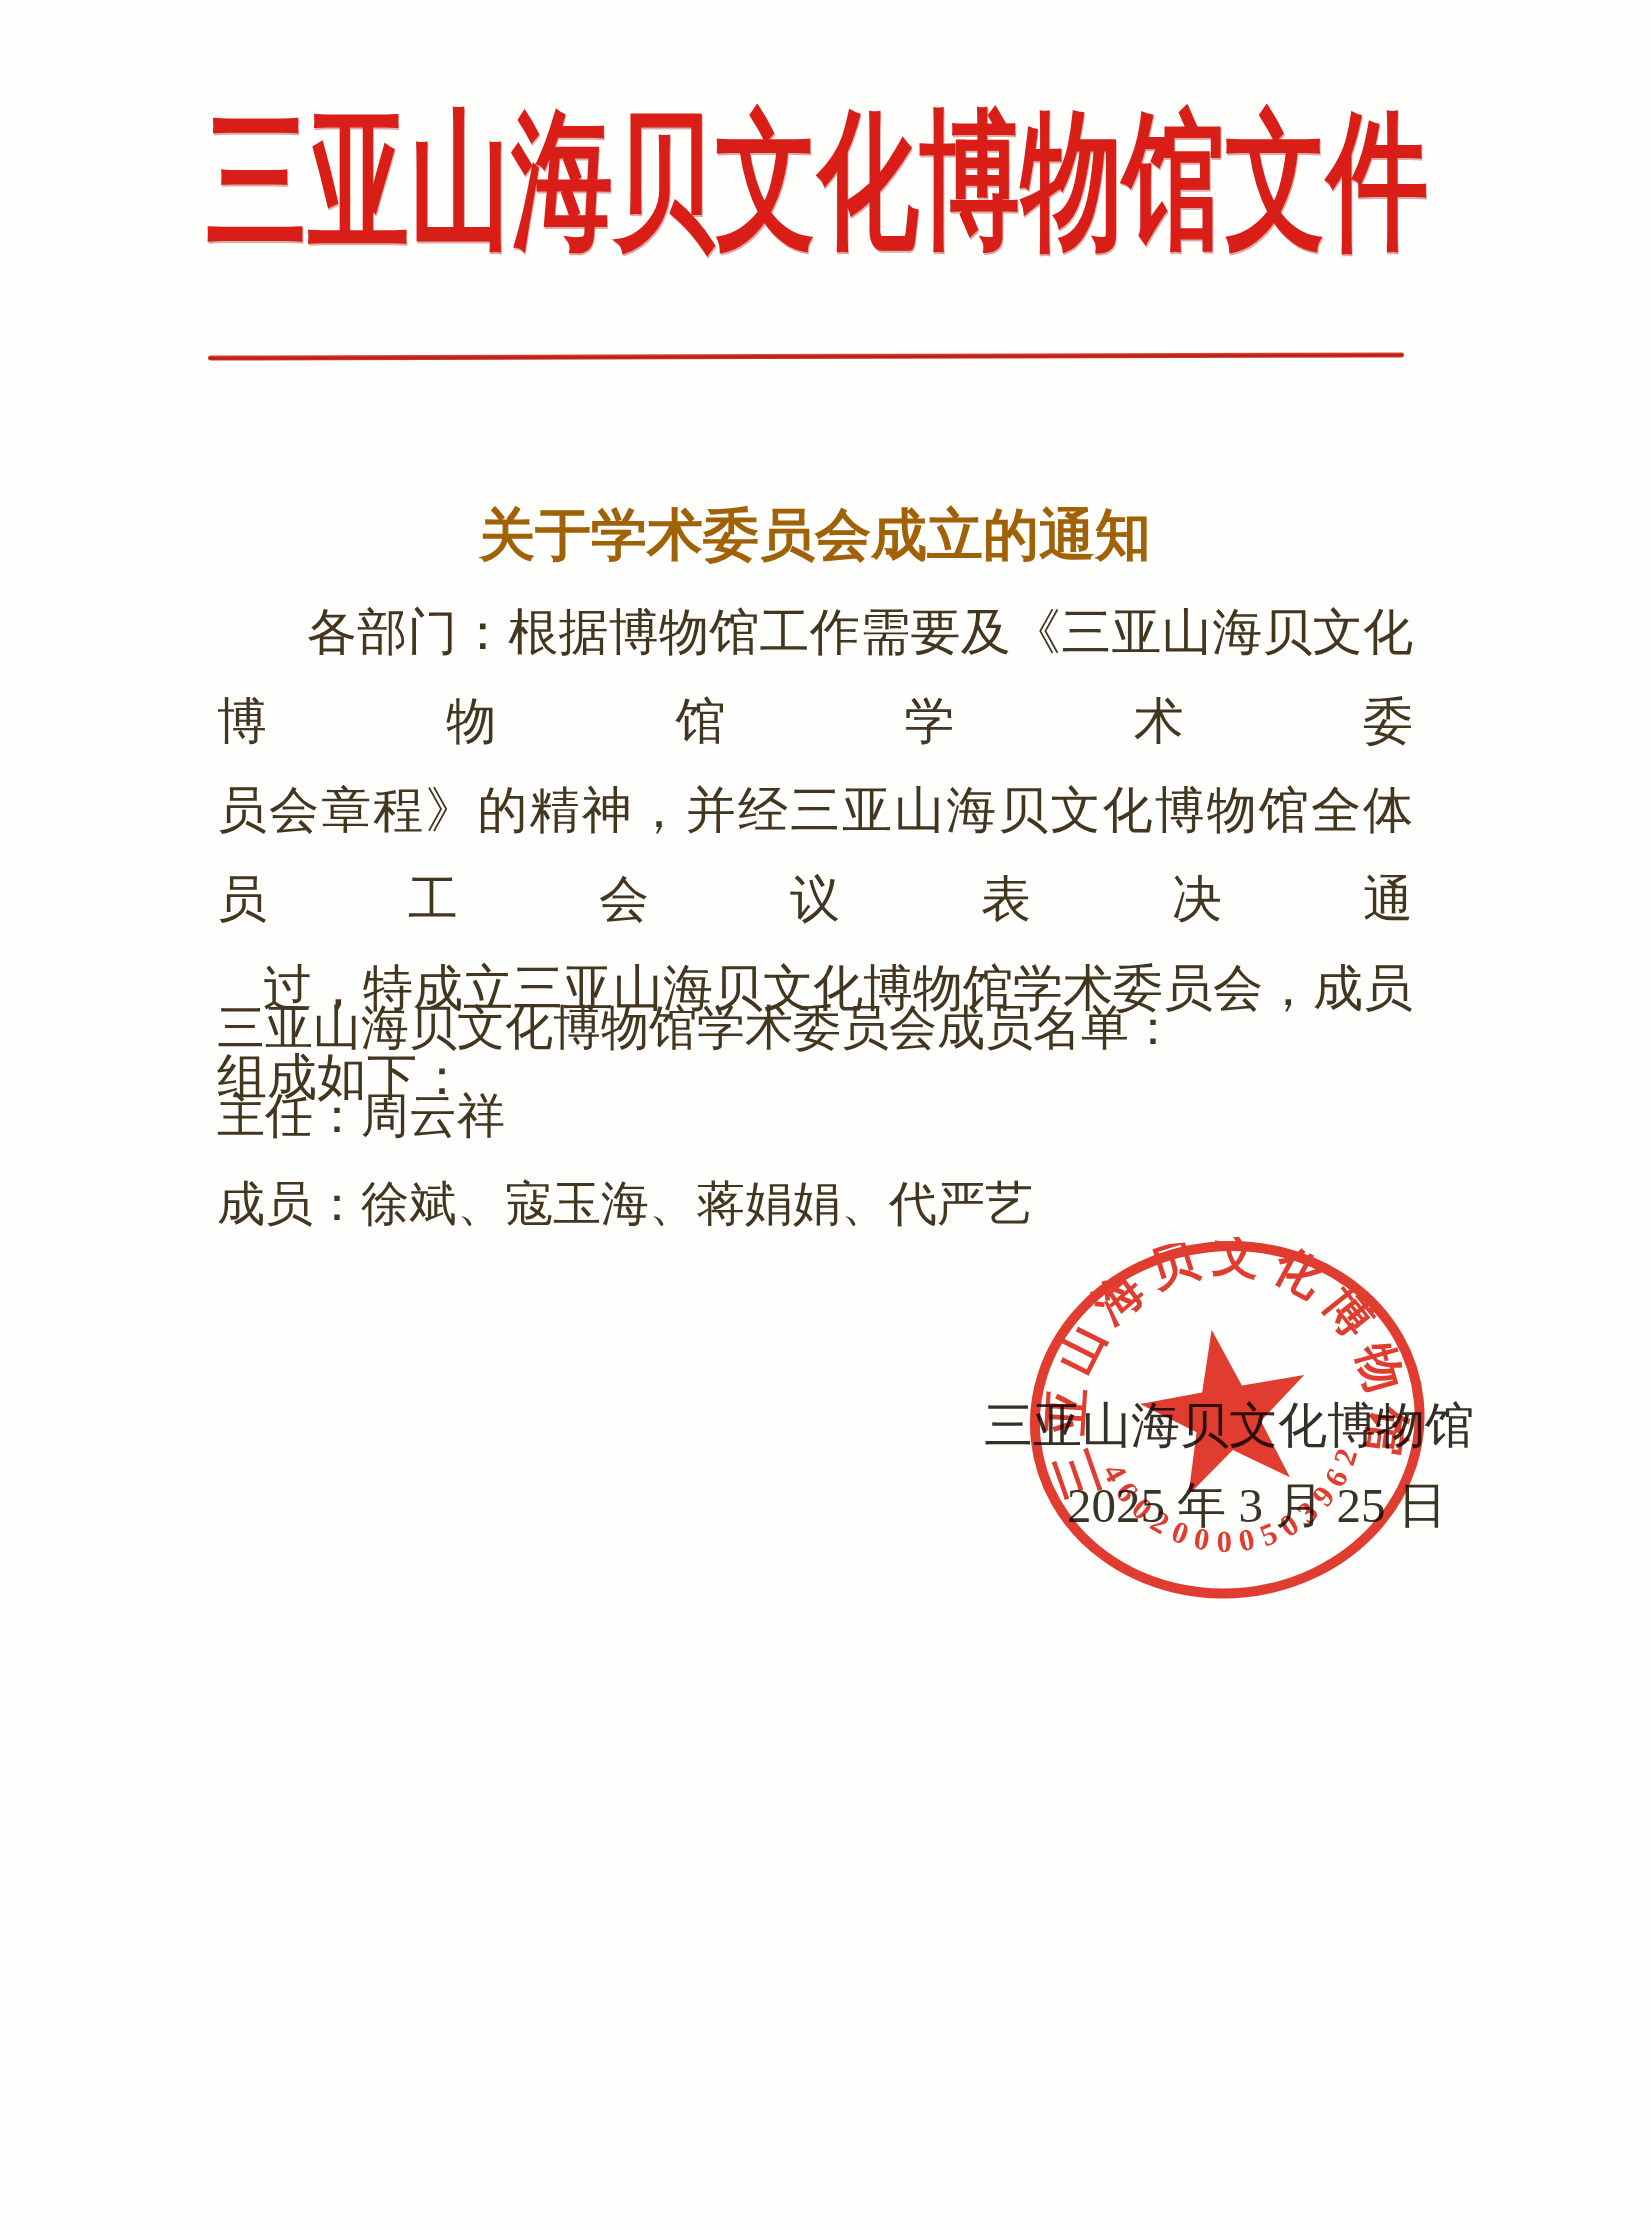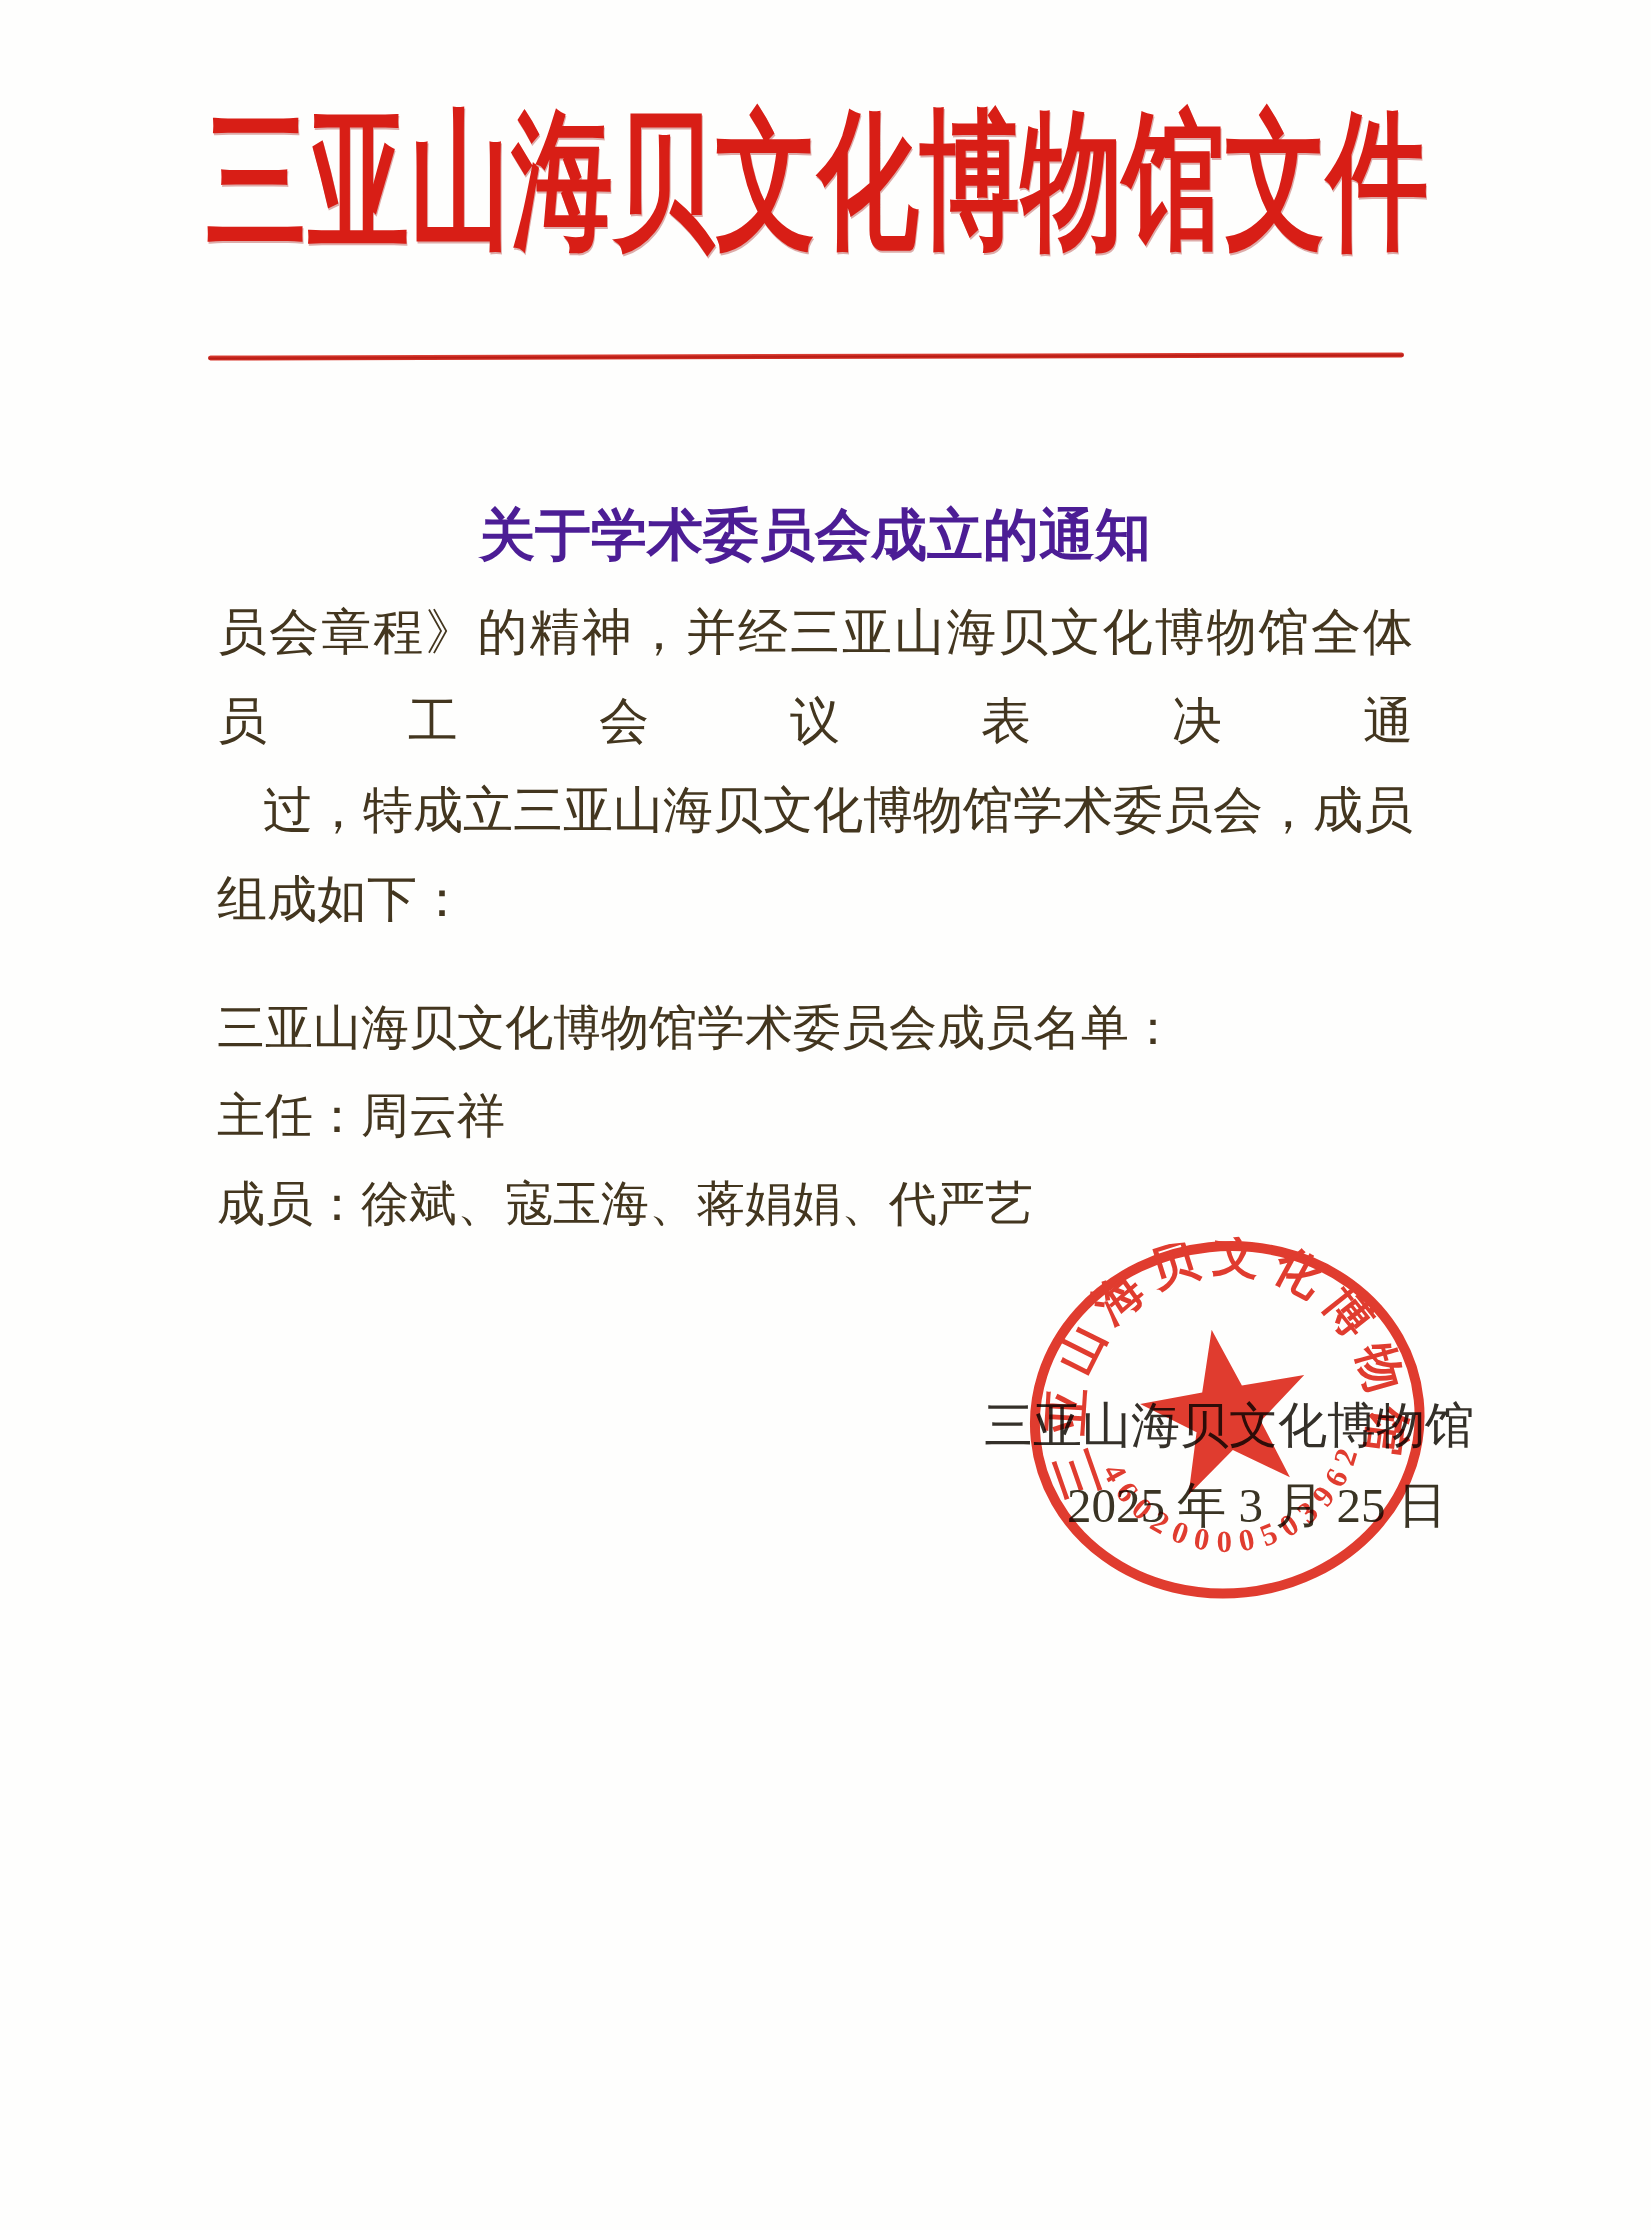--- a/index.html
+++ b/index.html
@@ -36,21 +36,21 @@
     transform: rotate(-0.15deg);
   }
 
   
   .doc-title {
     position: absolute;
     left: 217px; top: 498px; width: 1196px;
     text-align: center;
     font-size: 56px;
     font-weight: bold;
-    color: #4c1d95;
+    color: #a16207;
   }
 
   
   .body-text {
     position: absolute;
     left: 217px; top: 588px; width: 1196px;
     font-size: 50px;
     color: #43361f;
   }
   .body-line { line-height: 89px; text-align: justify; text-align-last: justify; }
@@ -102,20 +102,21 @@
 
 <div class="page">
 
   <div class="header-title">三亚山海贝文化博物馆文件</div>
 
   <div class="red-line"></div>
 
   <div class="doc-title">关于学术委员会成立的通知</div>
 
   <div class="body-text">
+    <div class="body-line first">各部门：根据博物馆工作需要及《三亚山海贝文化博物馆学术委</div>
     <div class="body-line">员会章程》的精神，并经三亚山海贝文化博物馆全体员工会议表决通</div>
     <div class="body-line last">过，特成立三亚山海贝文化博物馆学术委员会，成员组成如下：</div>
   </div>
 
   <div class="roster">
     <div class="roster-line">三亚山海贝文化博物馆学术委员会成员名单：</div>
     <div class="roster-line">主任：周云祥</div>
     <div class="roster-line">成员：徐斌、寇玉海、蒋娟娟、代严艺</div>
   </div>
 

